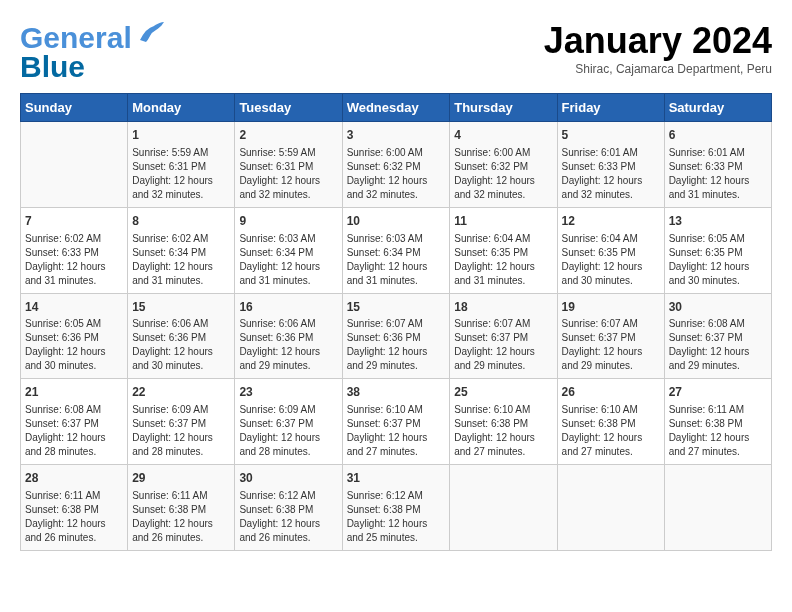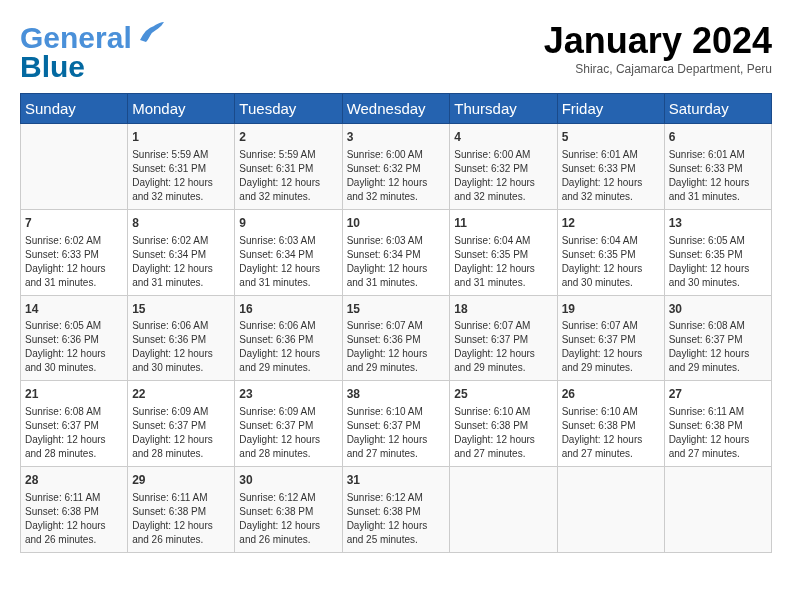--- a/index.html
+++ b/index.html
@@ -45,22 +45,22 @@
     table {
       width: 100%;
       border-collapse: collapse;
       font-size: 11px;
     }
     thead tr th {
       background-color: #2563b0;
       color: #fff;
       padding: 6px 4px;
       text-align: left;
-      font-size: 15px;
-      font-weight: normal;
+      font-size: 13px;
+      font-weight: bold;
       border: 1px solid #1a4a8a;
     }
     tbody tr td {
       border: 1px solid #ccc;
       padding: 5px 4px;
       vertical-align: top;
       color: #333;
       line-height: 1.4;
       width: 108px;
     }

